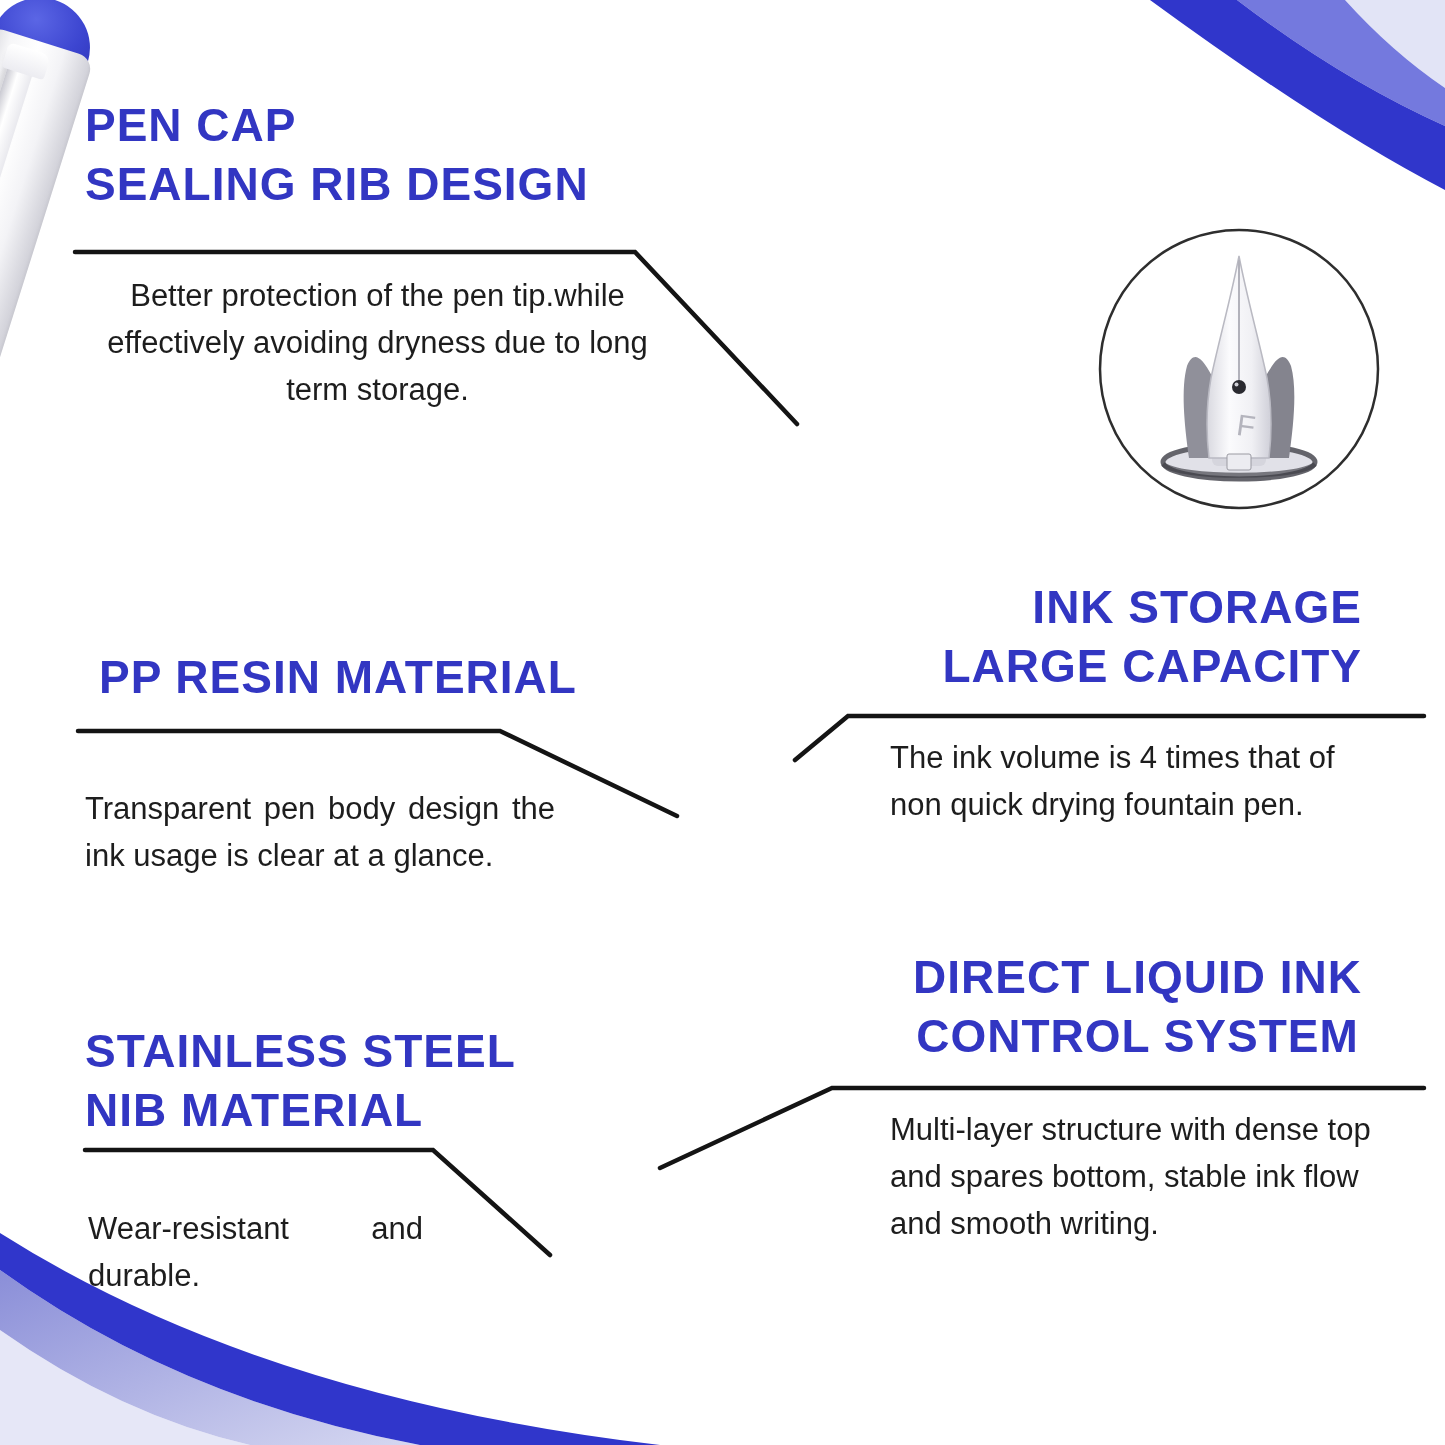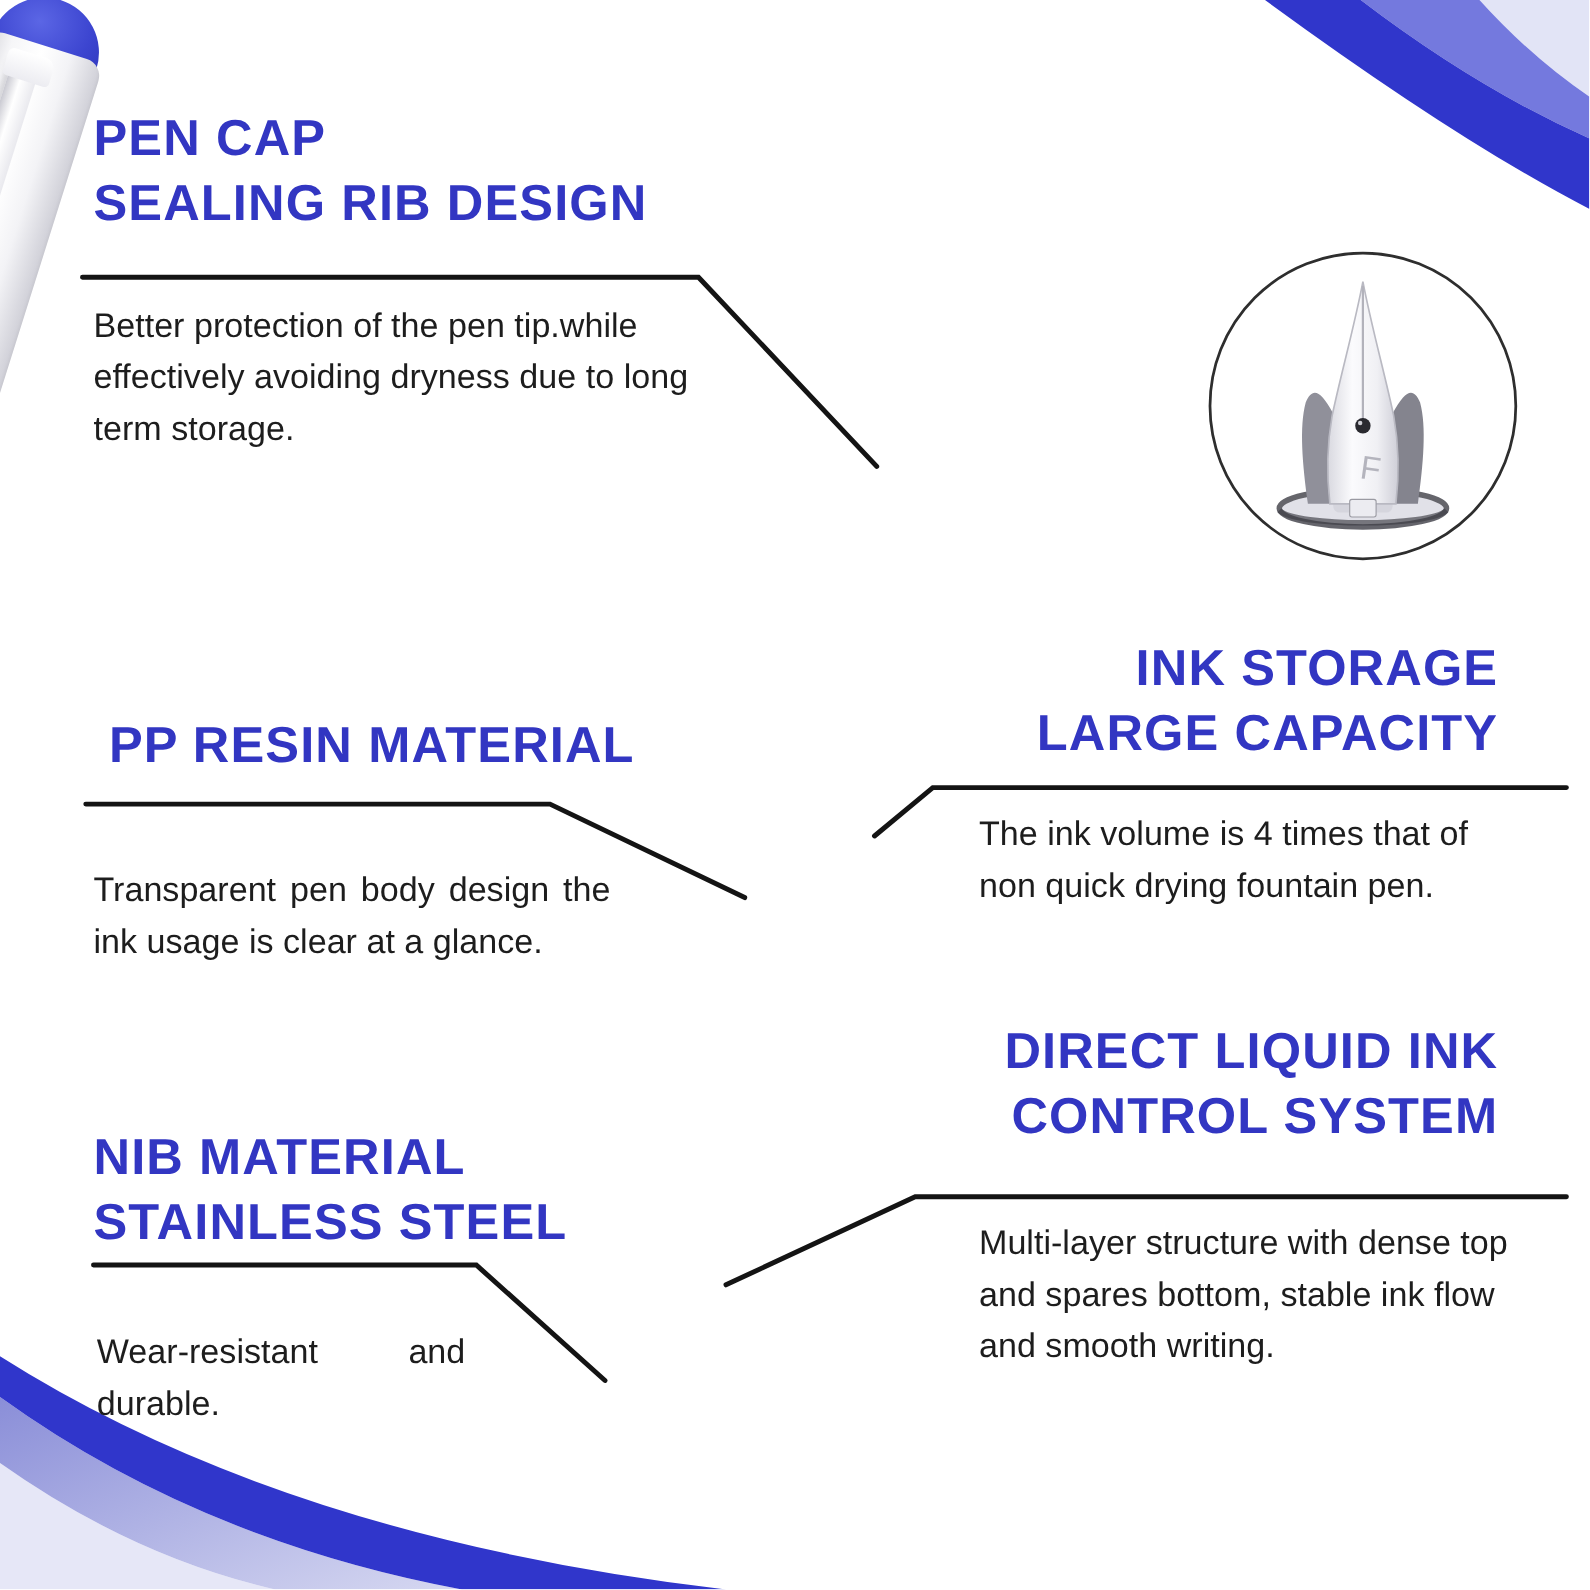--- a/index.html
+++ b/index.html
@@ -24,32 +24,32 @@
   .feature-title.right{text-align:right;}
   .feature-body{
     position:absolute;
     color:#1d1d1d;
     font-size:31px;
     line-height:47px;
   }
   .justify{text-align:justify;margin-top:39px;}
 
   #f1-title{left:85px;top:96px;}
-  #f1-body{left:85px;top:272px;width:585px;}
+  #f1-body{left:85px;top:272px;width:585px;text-align:center;}
 
   #f2-title{left:99px;top:648px;}
   #f2-body{left:85px;top:746px;width:470px;}
 
   #f3-title{left:85px;top:1022px;}
   #f3-body{left:88px;top:1166px;width:335px;}
 
   #f4-title{right:83px;top:578px;}
   #f4-body{left:890px;top:734px;width:492px;}
 
-  #f5-title{right:83px;top:926px;}
+  #f5-title{right:83px;top:948px;text-align:center;}
   #f5-body{left:890px;top:1106px;width:488px;}
 
   
   #swooshes{left:0;top:0;z-index:1;pointer-events:none;}
   #callouts{left:0;top:0;z-index:3;pointer-events:none;}
   .feature-title,.feature-body{z-index:4;}
   #nib-inset{left:1096px;top:226px;z-index:2;}
 
   
   #pen{
@@ -121,22 +121,22 @@
   <div>SEALING RIB DESIGN</div>
 </div>
 <div id="f1-body" class="feature-body">Better protection of the pen tip.while effectively avoiding dryness due to long term storage.</div>
 
 <div id="f2-title" class="feature-title">
   <div>PP RESIN MATERIAL</div>
 </div>
 <div id="f2-body" class="feature-body justify">Transparent pen body design the ink usage is clear at a glance.</div>
 
 <div id="f3-title" class="feature-title">
+  <div>STAINLESS STEEL</div>
   <div>NIB MATERIAL</div>
-  <div>STAINLESS STEEL</div>
 </div>
 <div id="f3-body" class="feature-body justify">Wear-resistant and durable.</div>
 
 <div id="f4-title" class="feature-title right">
   <div>INK STORAGE</div>
   <div>LARGE CAPACITY</div>
 </div>
 <div id="f4-body" class="feature-body">The ink volume is 4 times that of non quick drying fountain pen.</div>
 
 <div id="f5-title" class="feature-title right">

